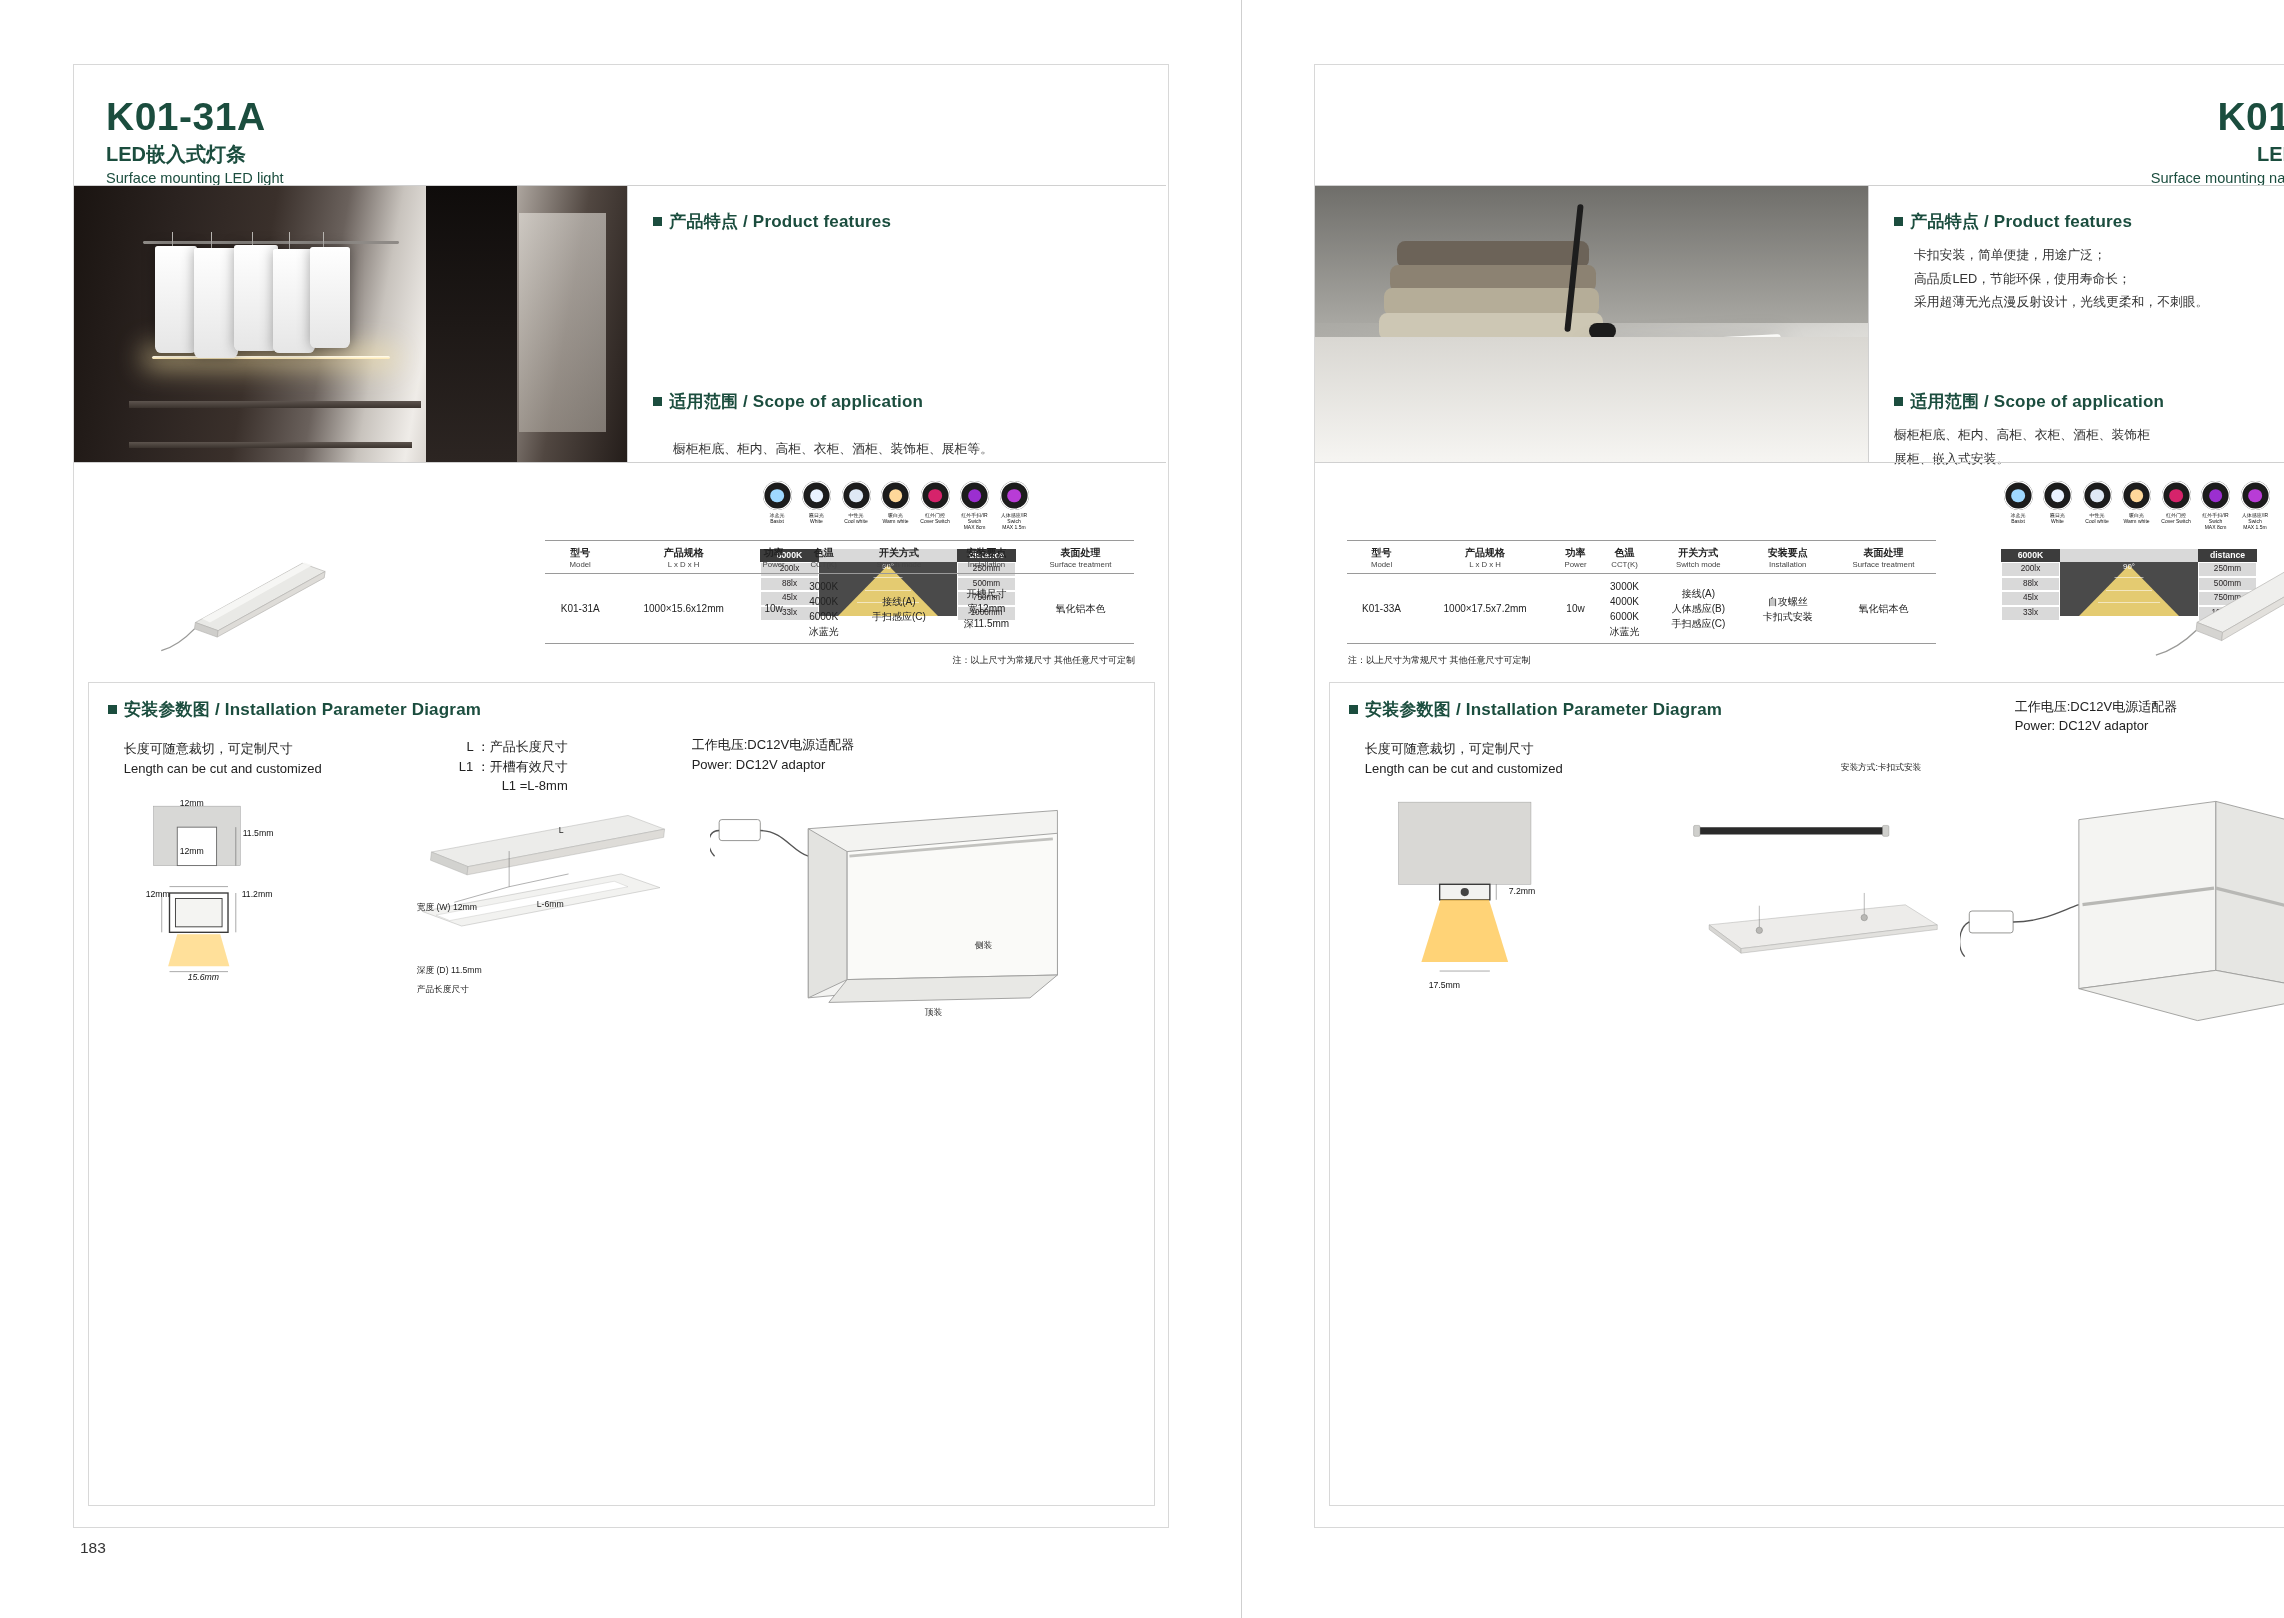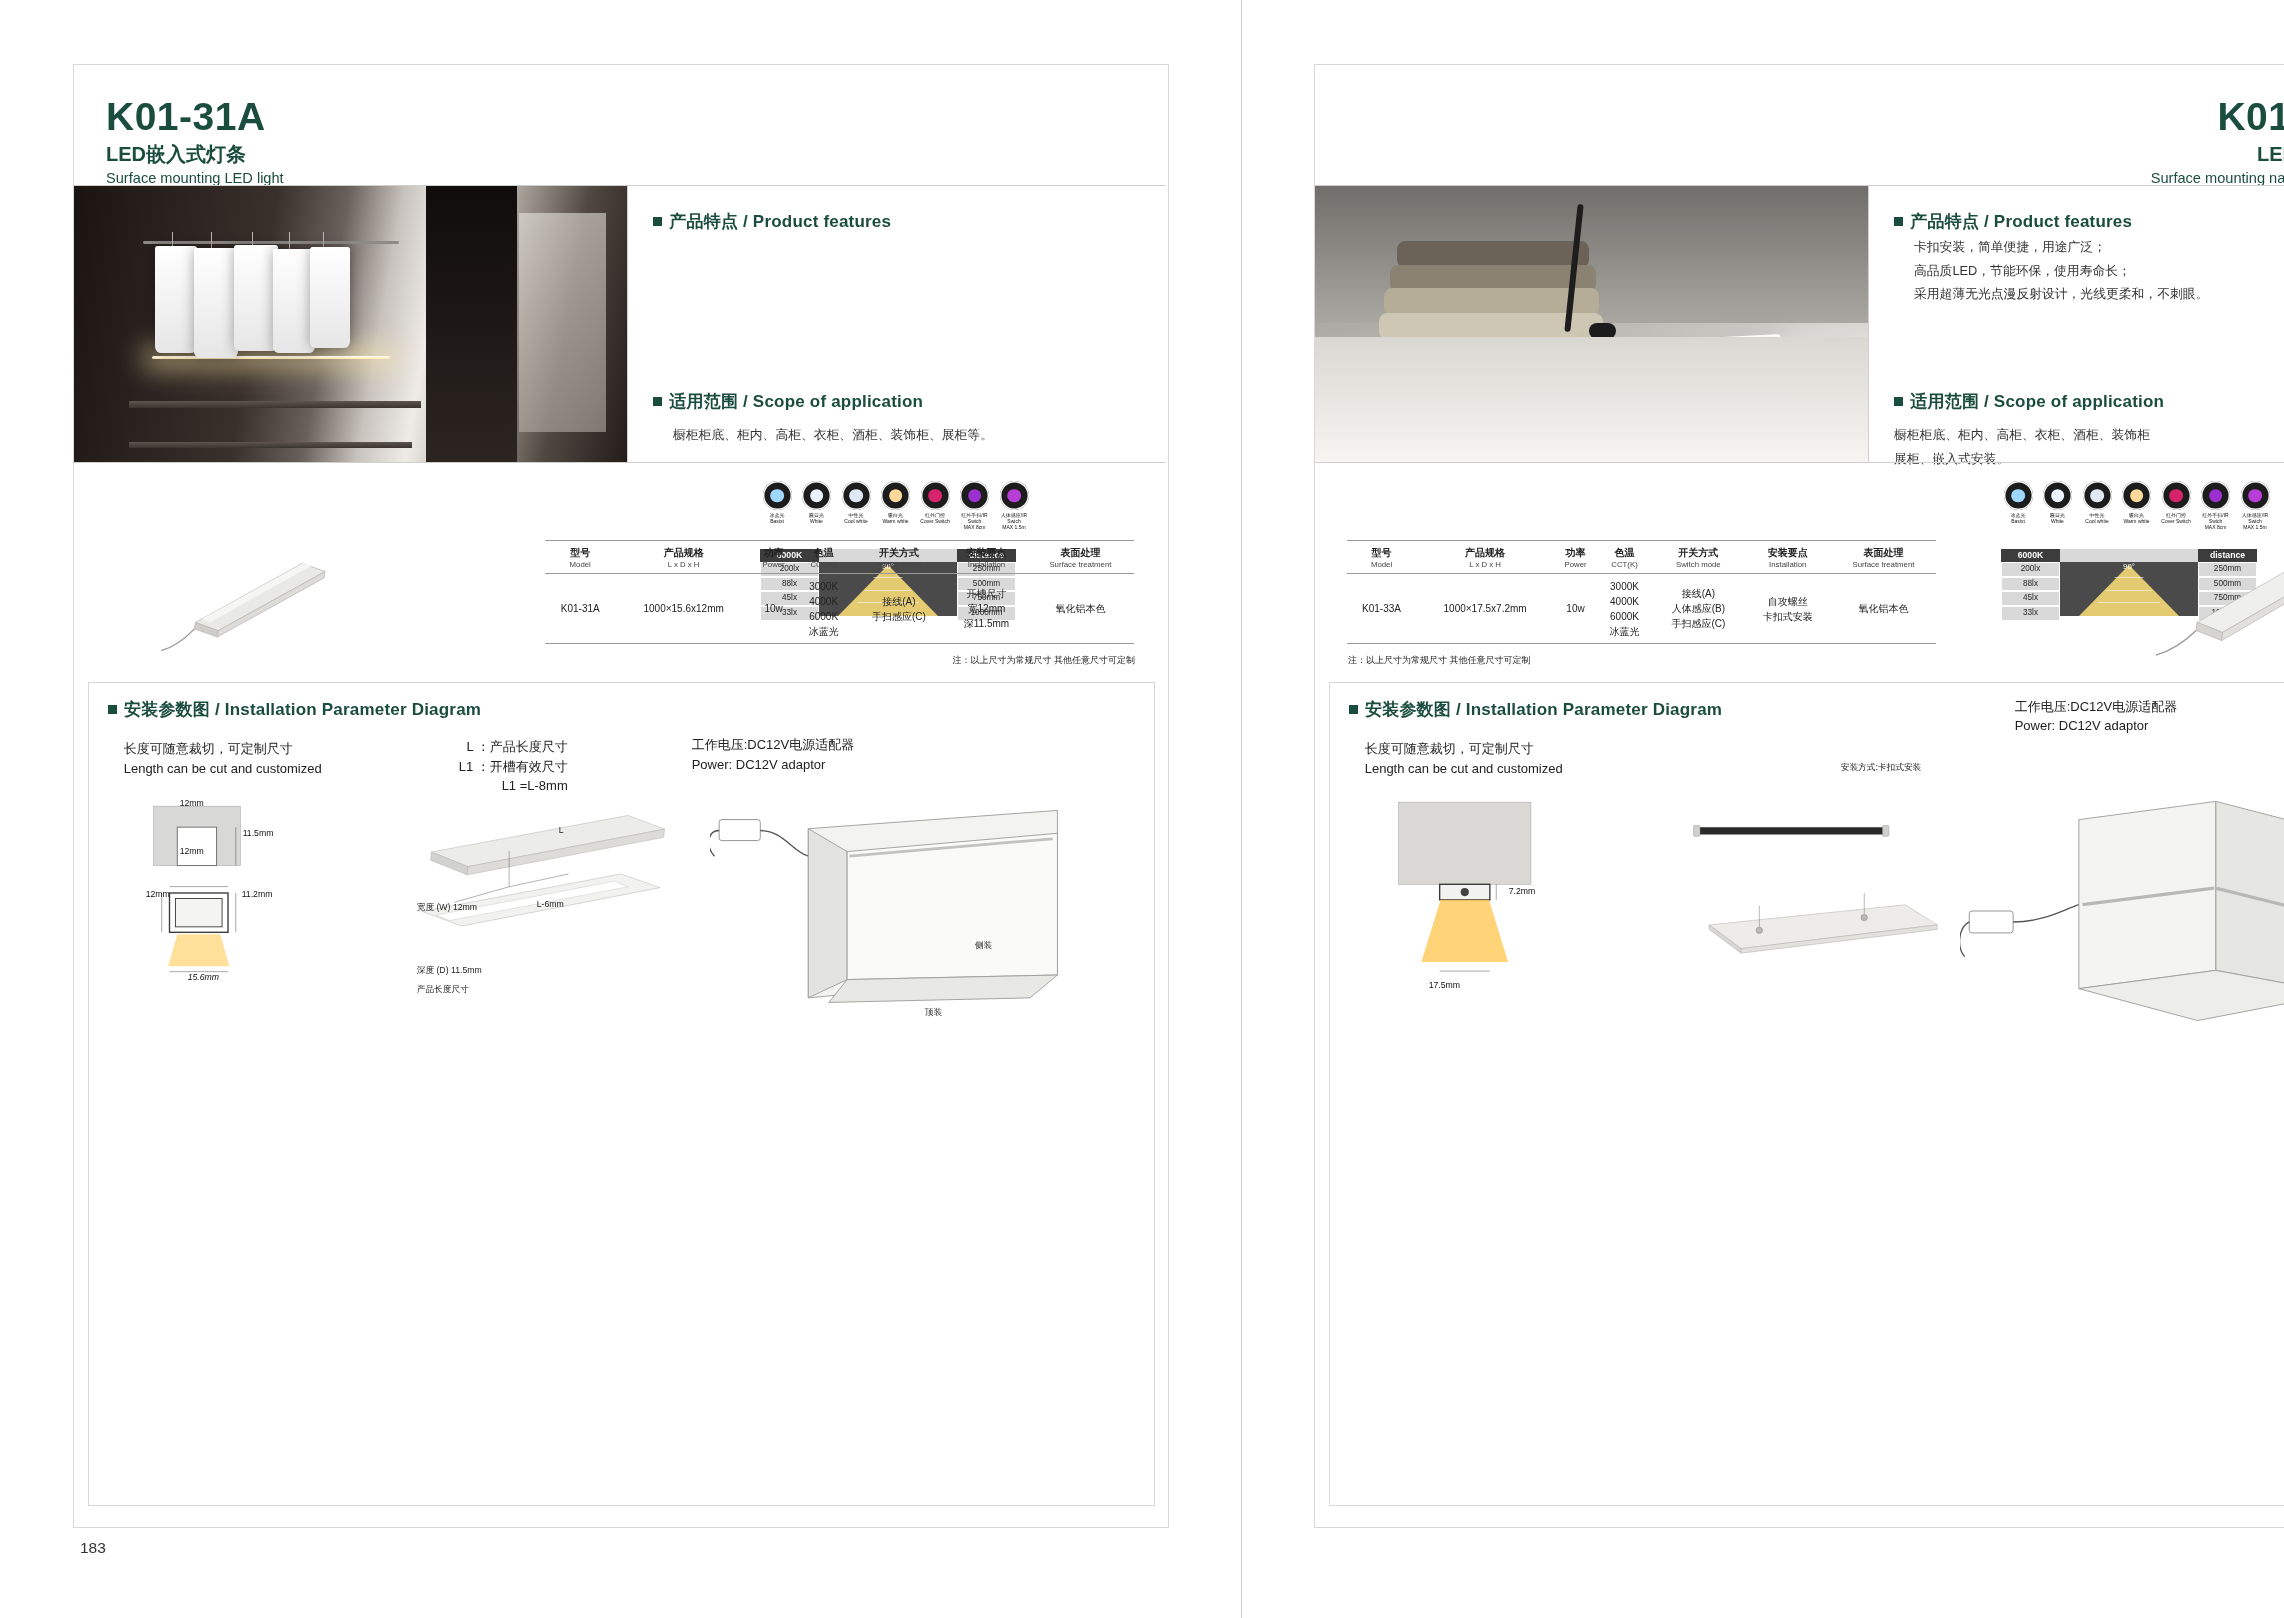--- a/index.html
+++ b/index.html
@@ -108,21 +108,21 @@
           <span class="sq"></span>
           <span class="sec-t">产品特点 / Product features</span>
         </div>
       </div>
 
       <div style="position:absolute;left:579px;top:325px;">
         <div class="sec-h">
           <span class="sq"></span>
           <span class="sec-t">适用范围 / Scope of application</span>
         </div>
-        <div class="body-txt" style="margin-top:10px;margin-left:20px;text-align:right;">
+        <div class="body-txt" style="margin-top:24px;margin-left:20px;text-align:right;">
           <div>橱柜柜底、柜内、高柜、衣柜、酒柜、装饰柜、展柜等。</div>
         </div>
       </div>
 
       <div class="icons" style="position:absolute;left:686px;top:416px;">
         <div class="ico">
             <div class="disc">
               <div class="inner" style="background:#9fd8ff;"></div>
             </div>
             <div class="cap">
@@ -365,21 +365,21 @@
         <div class="strip-r" style="left:274px;top:153px;width:192px;height:11px;transform:rotate(-3deg);"></div>
         <div class="strip-glow" style="left:215px;top:161px;width:347px;height:110px;"></div>
         <div style="position:absolute;left:0;top:151px;width:553px;height:126px;background:linear-gradient(180deg,#d9d7d2,#f6f5f2);"></div>
       </div>
 
       <div style="position:absolute;left:579px;top:145px;">
         <div class="sec-h">
           <span class="sq"></span>
           <span class="sec-t">产品特点 / Product features</span>
         </div>
-        <div class="body-txt" style="margin-top:2px;margin-left:20px;">
+        <div class="body-txt" style="margin-top:10px;margin-left:20px;">
           <div>卡扣安装，简单便捷，用途广泛；</div>
           <div>高品质LED，节能环保，使用寿命长；</div>
           <div>采用超薄无光点漫反射设计，光线更柔和，不刺眼。</div>
         </div>
       </div>
 
       <div style="position:absolute;left:579px;top:325px;">
         <div class="sec-h">
           <span class="sq"></span>
           <span class="sec-t">适用范围 / Scope of application</span>

